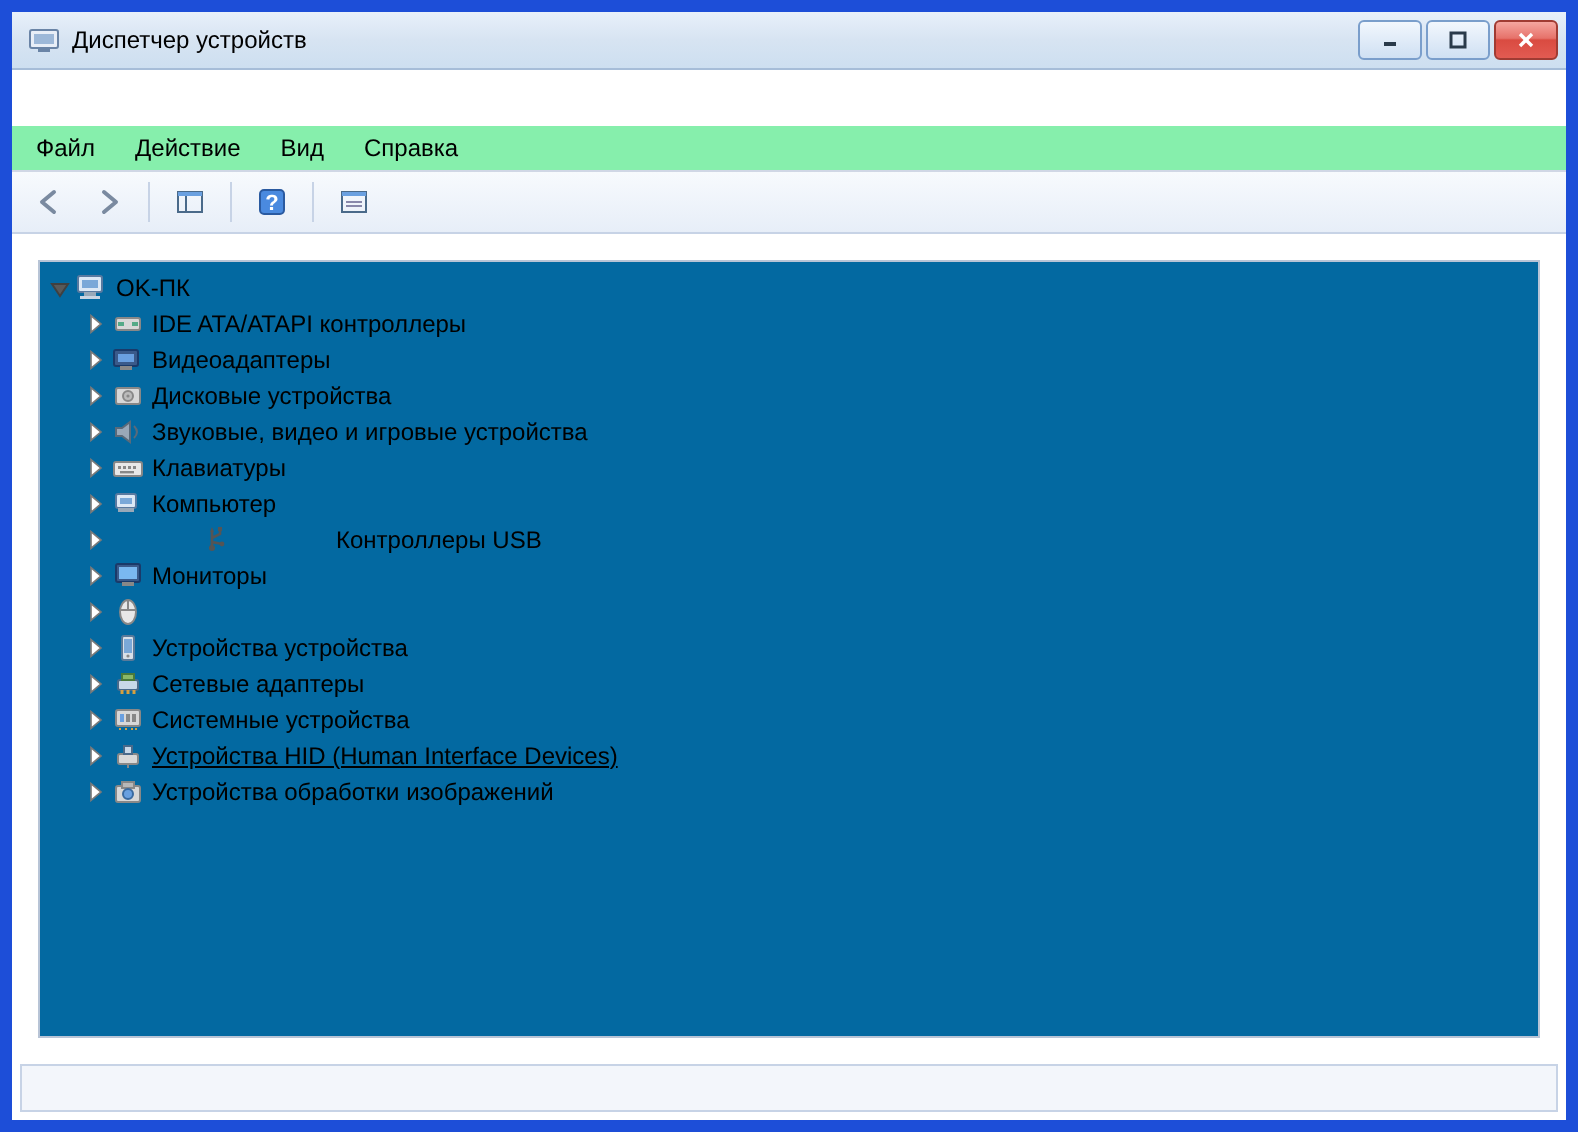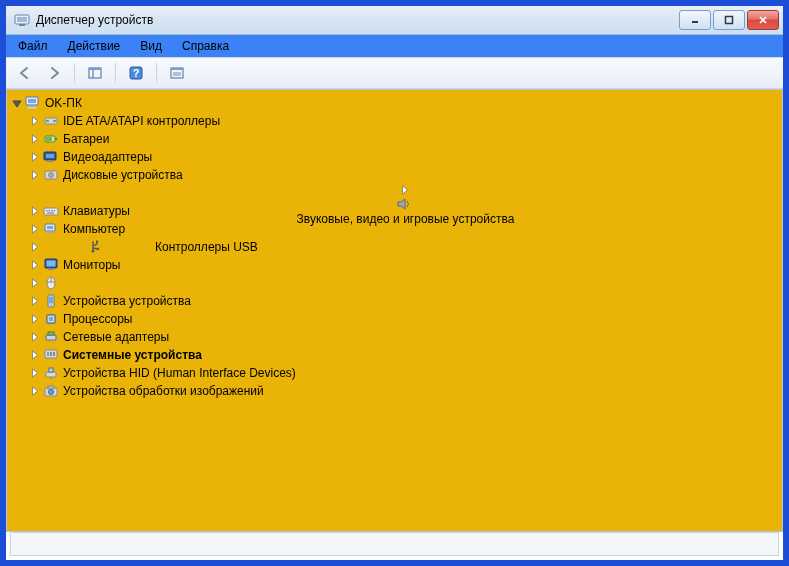--- a/index.html
+++ b/index.html
@@ -60,25 +60,26 @@
   }
   .win-btn.close {
     background: linear-gradient(to bottom, #f5a6a0 0%, #e6726a 45%, #d94b41 50%, #e25b52 100%);
     border-color: #a03b33;
   }
   .win-btn.close svg { stroke:#fff; }
 
   
   .menubar {
     height: 22px;
-    background: #3b82f6;
+    background: #86efac;
     border-bottom: 1px solid #d0d7e5;
     display: flex;
     align-items: center;
     padding: 0 2px;
+    margin-top: 28px;
   }
   .menubar .menu-item {
     padding: 2px 10px;
     cursor: default;
   }
 
   
   .toolbar {
     height: 30px;
     background: linear-gradient(to bottom, #f7fafd, #e7eef8);
@@ -101,23 +102,23 @@
   .tool-sep {
     width: 1px;
     height: 20px;
     background: #c7d3e6;
     margin: 0 4px;
   }
 
   
   .main {
     flex: 1;
-    margin: 0;
+    margin: 13px;
     border: 1px solid #b8c4d6;
-    background: #eab308;
+    background: #0369a1;
     overflow: auto;
     position: relative;
   }
 
   
   .tree {
     padding: 4px 0;
   }
   .tree-row {
     display: flex;
@@ -265,52 +266,39 @@
           <span class="node-label">IDE ATA/ATAPI контроллеры</span>
         </div>
         <div class="tree-row" style="padding-left: 22px;">
           <span class="expander">
             <svg width="10" height="10" viewBox="0 0 10 12">
               <use href="#tri-collapsed"></use>
             </svg>
           </span>
           <span class="node-icon">
             <svg width="16" height="16" viewBox="0 0 16 16">
-              <use href="#battery-icon"></use>
-            </svg>
-          </span>
-          <span class="node-label">Батареи</span>
-        </div>
-        <div class="tree-row" style="padding-left: 22px;">
-          <span class="expander">
-            <svg width="10" height="10" viewBox="0 0 10 12">
-              <use href="#tri-collapsed"></use>
-            </svg>
-          </span>
-          <span class="node-icon">
-            <svg width="16" height="16" viewBox="0 0 16 16">
               <use href="#display-adapter-icon"></use>
             </svg>
           </span>
           <span class="node-label">Видеоадаптеры</span>
         </div>
         <div class="tree-row" style="padding-left: 22px;">
           <span class="expander">
             <svg width="10" height="10" viewBox="0 0 10 12">
               <use href="#tri-collapsed"></use>
             </svg>
           </span>
           <span class="node-icon">
             <svg width="16" height="16" viewBox="0 0 16 16">
               <use href="#disk-icon"></use>
             </svg>
           </span>
           <span class="node-label">Дисковые устройства</span>
         </div>
-        <div class="tree-row" style="padding-left: 22px; flex-direction: column;">
+        <div class="tree-row" style="padding-left: 22px;">
           <span class="expander">
             <svg width="10" height="10" viewBox="0 0 10 12">
               <use href="#tri-collapsed"></use>
             </svg>
           </span>
           <span class="node-icon">
             <svg width="16" height="16" viewBox="0 0 16 16">
               <use href="#sound-icon"></use>
             </svg>
           </span>
@@ -394,52 +382,39 @@
           <span class="node-label">Устройства устройства</span>
         </div>
         <div class="tree-row" style="padding-left: 22px;">
           <span class="expander">
             <svg width="10" height="10" viewBox="0 0 10 12">
               <use href="#tri-collapsed"></use>
             </svg>
           </span>
           <span class="node-icon">
             <svg width="16" height="16" viewBox="0 0 16 16">
-              <use href="#processor-icon"></use>
-            </svg>
-          </span>
-          <span class="node-label">Процессоры</span>
-        </div>
-        <div class="tree-row" style="padding-left: 22px;">
-          <span class="expander">
-            <svg width="10" height="10" viewBox="0 0 10 12">
-              <use href="#tri-collapsed"></use>
-            </svg>
-          </span>
-          <span class="node-icon">
-            <svg width="16" height="16" viewBox="0 0 16 16">
               <use href="#network-icon"></use>
             </svg>
           </span>
           <span class="node-label">Сетевые адаптеры</span>
         </div>
-        <div class="tree-row" style="padding-left: 22px; font-weight: bold;">
+        <div class="tree-row" style="padding-left: 22px;">
           <span class="expander">
             <svg width="10" height="10" viewBox="0 0 10 12">
               <use href="#tri-collapsed"></use>
             </svg>
           </span>
           <span class="node-icon">
             <svg width="16" height="16" viewBox="0 0 16 16">
               <use href="#system-icon"></use>
             </svg>
           </span>
           <span class="node-label">Системные устройства</span>
         </div>
-        <div class="tree-row" style="padding-left: 22px;">
+        <div class="tree-row" style="padding-left: 22px; text-decoration: underline;">
           <span class="expander">
             <svg width="10" height="10" viewBox="0 0 10 12">
               <use href="#tri-collapsed"></use>
             </svg>
           </span>
           <span class="node-icon">
             <svg width="16" height="16" viewBox="0 0 16 16">
               <use href="#hid-icon"></use>
             </svg>
           </span>

